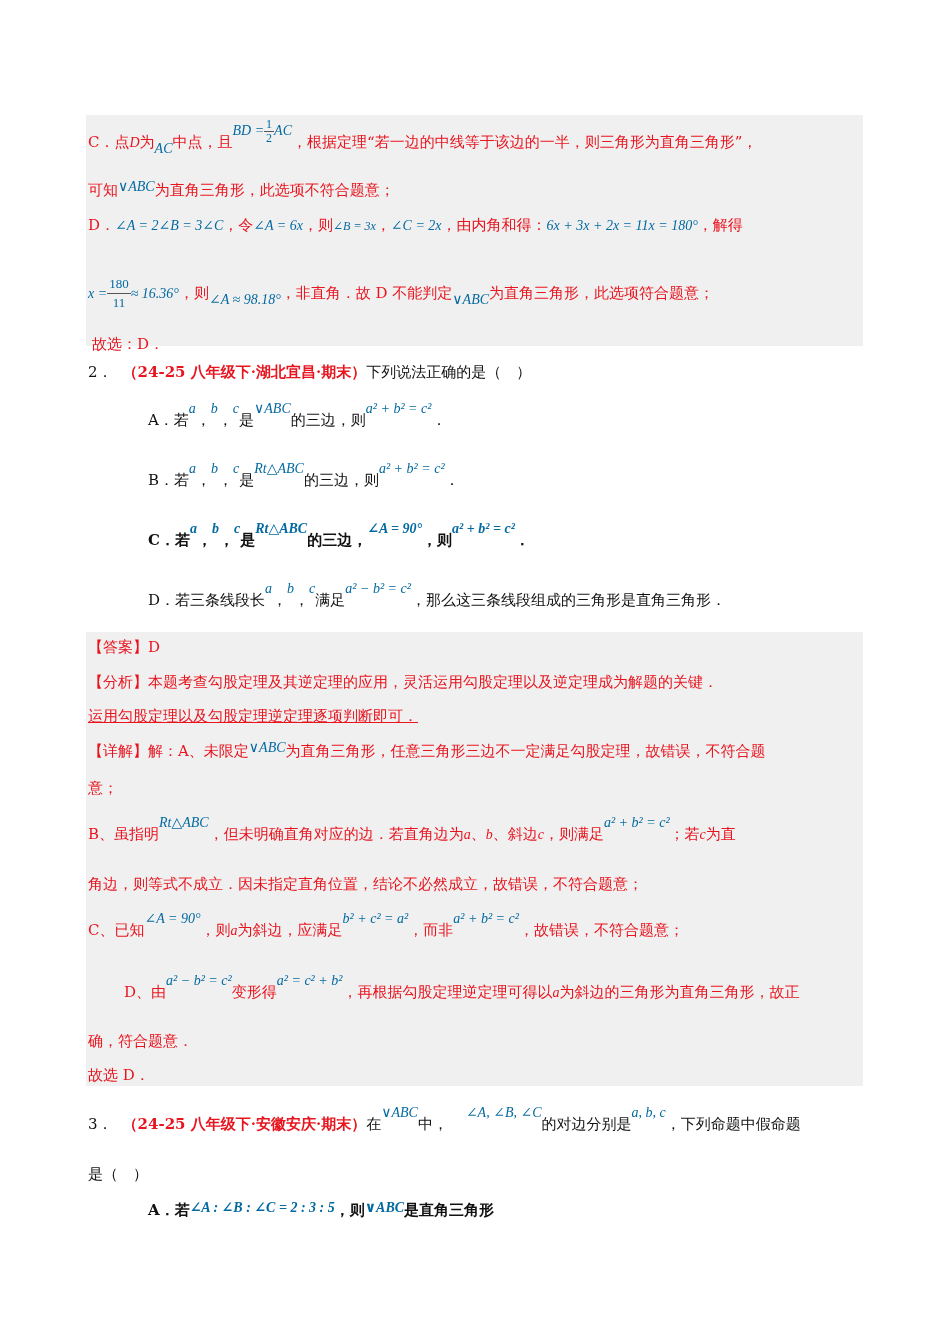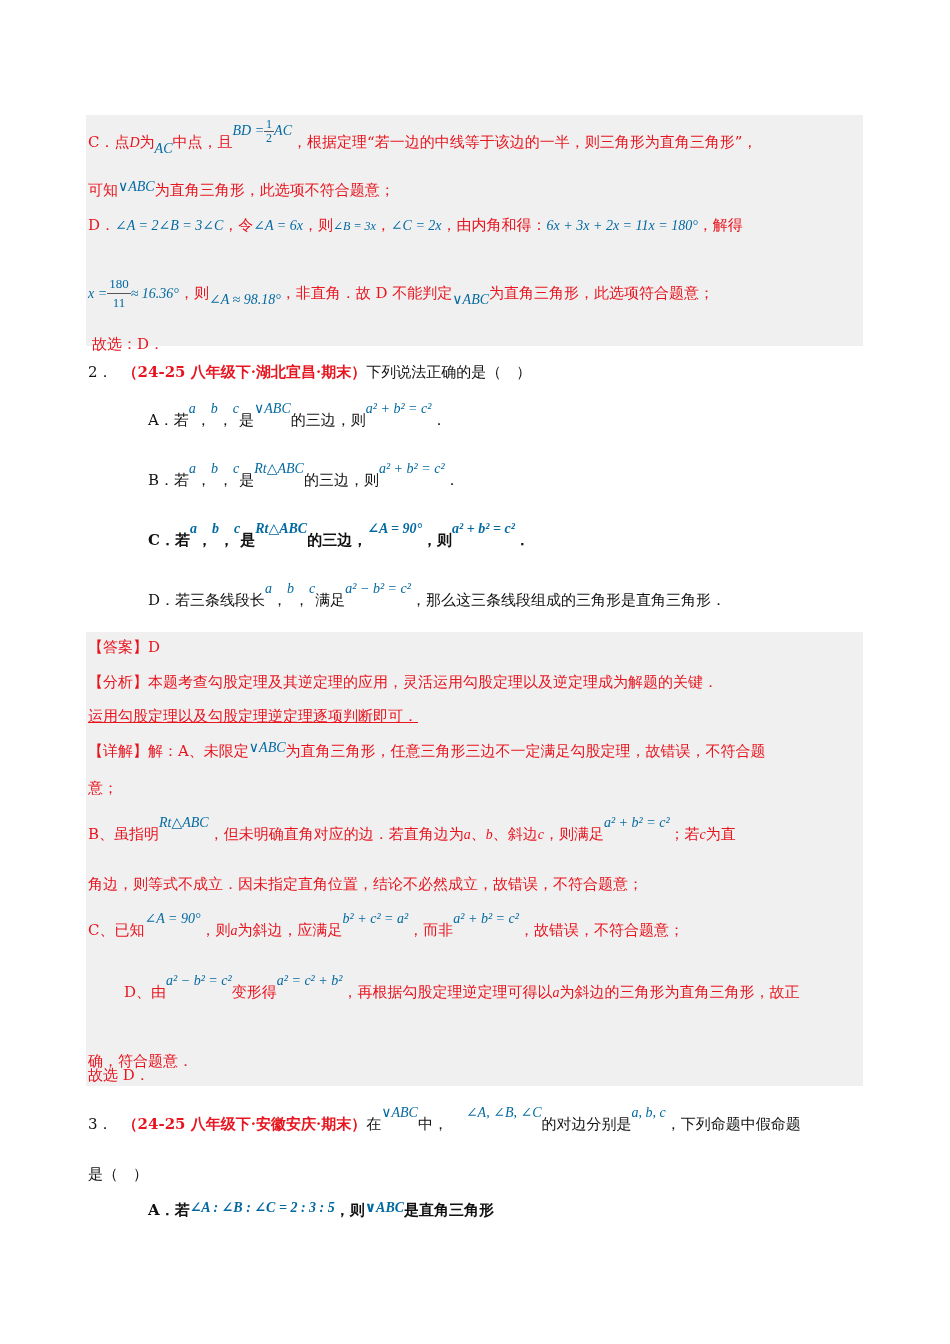--- a/index.html
+++ b/index.html
@@ -84,21 +84,21 @@
 </div>
 <div class="line red" style="left:88px; top:874px;">角边，则等式不成立．因未指定直角位置，结论不必然成立，故错误，不符合题意；</div>
 
 <div class="line red" style="left:88px; top:920px;">
   <span>C、已知</span><span class="math up">∠A = 90°</span><span>，则</span><span class="math" style="color:#e8141e">a</span><span>为斜边，应满足</span><span class="math up">b² + c² = a²</span><span>，而非</span><span class="math up">a² + b² = c²</span><span>，故错误，不符合题意；</span>
 </div>
 
 <div class="line red" style="left:88px; top:982px;margin-left:36px;">
   <span>D、由</span><span class="math up">a² − b² = c²</span><span>变形得</span><span class="math up">a² = c² + b²</span><span>，再根据勾股定理逆定理可得以</span><span class="math" style="color:#e8141e">a</span><span>为斜边的三角形为直角三角形，故正</span>
 </div>
-<div class="line red" style="left:88px; top:1031px;margin-top:20px;">确，符合题意．</div>
+<div class="line red" style="left:88px; top:1031px;">确，符合题意．</div>
 <div class="line red" style="left:88px; top:1065px;text-align:right;">故选 D．</div>
 
 <div class="line black" style="left:88px; top:1114px;">
   <span>3．</span><span class="sp"></span><span class="bold-red">（24-25 八年级下·安徽安庆·期末）</span><span>在</span><span class="math up">∨ABC</span><span>中，</span><span class="math up" style="margin-left:18px">∠A, ∠B, ∠C</span><span>的对边分别是</span><span class="math up">a, b, c</span><span>，下列命题中假命题</span>
 </div>
 <div class="line black" style="left:88px; top:1164px;">是（　）</div>
 
 <div class="line black opt" style="top:1200px;font-weight:bold;">
   <span>A．若</span><span class="math" style="top:-3px">∠A : ∠B : ∠C = 2 : 3 : 5</span><span>，则</span><span class="math" style="top:-3px">∨ABC</span><span>是直角三角形</span>
 </div>

